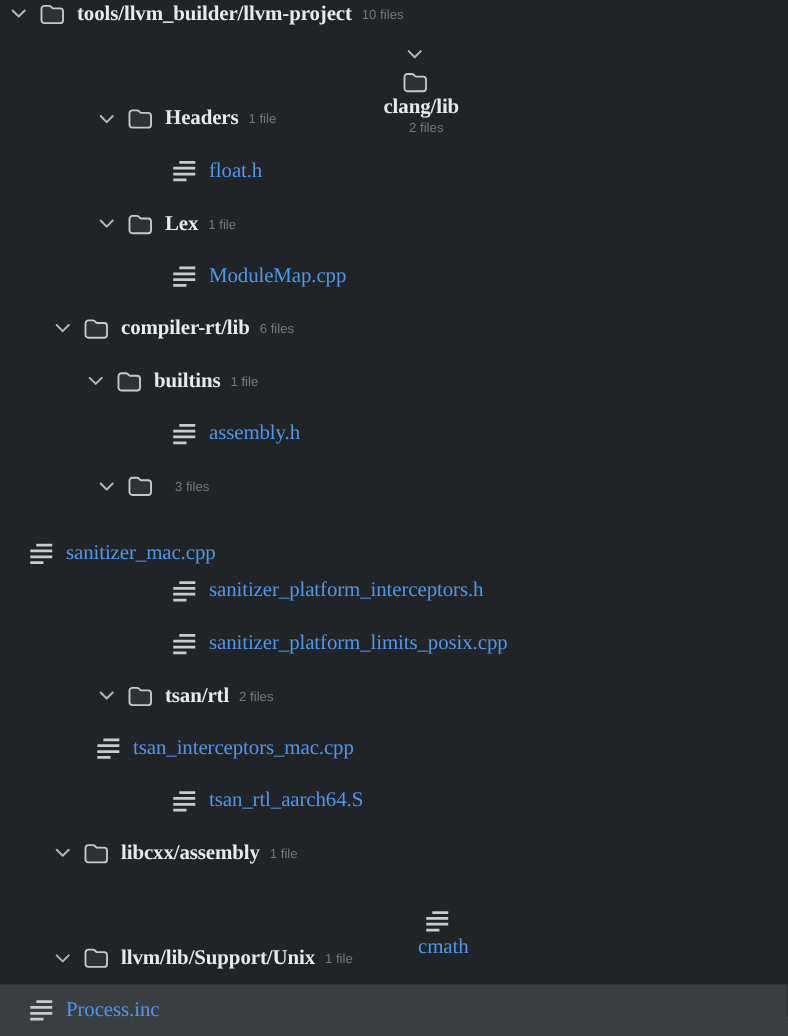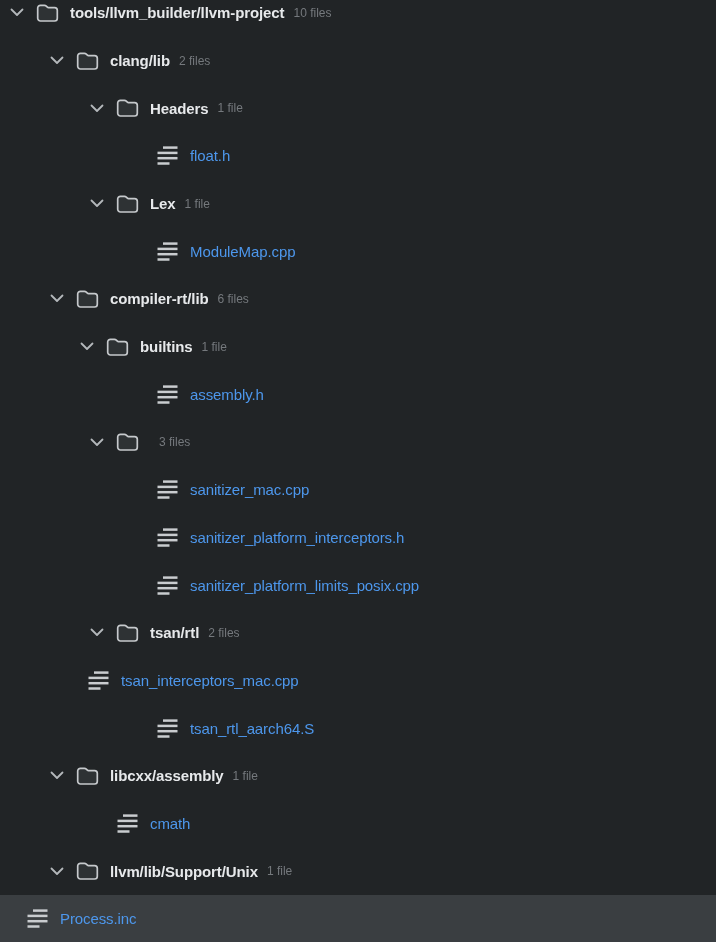--- a/index.html
+++ b/index.html
@@ -35,22 +35,23 @@
   }
   .icon{
     width:24px;
     flex:0 0 24px;
     display:inline-flex;
     align-items:center;
     justify-content:flex-start;
     margin-right:10px;
   }
   .label{
-    font-size:15px;
+    font-size:19px;
     letter-spacing:-0.1px;
+    font-family:Liberation Serif, serif;
   }
   .label.folder{color:var(--folder-text);font-weight:600;}
   .label.file{color:var(--file-text);font-weight:400;}
   .count{
     font-size:12px;
     color:var(--count-text);
     font-weight:400;
     margin-left:9px;
   }
 </style>
@@ -65,21 +66,21 @@
         </svg>
       </span>
       <span class="icon">
         <svg width="23" height="20" viewBox="0 0 23 20">
           <path d="M1.7 5 C1.7 3.5 2.9 2.3 4.4 2.3 h4 c0.7 0 1.4 0.3 1.9 0.8 l1.1 1.1 c0.3 0.3 0.6 0.4 1 0.4 h6.2 c1.5 0 2.7 1.2 2.7 2.7 v8 c0 1.5 -1.2 2.7 -2.7 2.7 h-14.2 c-1.5 0 -2.7 -1.2 -2.7 -2.7 z" fill="#2e3234" stroke="#c6c9cc" stroke-width="1.7" stroke-linejoin="round"></path>
         </svg>
       </span>
       <span class="label folder">tools/llvm_builder/llvm-project</span>
       <span class="count">10 files</span>
     </div>
-    <div class="row" style="padding-left: 50px;">
+    <div class="row" style="padding-left: 50px; flex-direction: column;">
       <span class="chev">
         <svg width="14" height="9" viewBox="0 0 14 9">
           <path d="M1.5 1.5 L7 7 L12.5 1.5" fill="none" stroke="#b4b8bb" stroke-width="1.8" stroke-linecap="round" stroke-linejoin="round"></path>
         </svg>
       </span>
       <span class="icon">
         <svg width="23" height="20" viewBox="0 0 23 20">
           <path d="M1.7 5 C1.7 3.5 2.9 2.3 4.4 2.3 h4 c0.7 0 1.4 0.3 1.9 0.8 l1.1 1.1 c0.3 0.3 0.6 0.4 1 0.4 h6.2 c1.5 0 2.7 1.2 2.7 2.7 v8 c0 1.5 -1.2 2.7 -2.7 2.7 h-14.2 c-1.5 0 -2.7 -1.2 -2.7 -2.7 z" fill="#2e3234" stroke="#c6c9cc" stroke-width="1.7" stroke-linejoin="round"></path>
         </svg>
       </span>
@@ -190,21 +191,21 @@
           <path d="M1.5 1.5 L7 7 L12.5 1.5" fill="none" stroke="#b4b8bb" stroke-width="1.8" stroke-linecap="round" stroke-linejoin="round"></path>
         </svg>
       </span>
       <span class="icon">
         <svg width="23" height="20" viewBox="0 0 23 20">
           <path d="M1.7 5 C1.7 3.5 2.9 2.3 4.4 2.3 h4 c0.7 0 1.4 0.3 1.9 0.8 l1.1 1.1 c0.3 0.3 0.6 0.4 1 0.4 h6.2 c1.5 0 2.7 1.2 2.7 2.7 v8 c0 1.5 -1.2 2.7 -2.7 2.7 h-14.2 c-1.5 0 -2.7 -1.2 -2.7 -2.7 z" fill="#2e3234" stroke="#c6c9cc" stroke-width="1.7" stroke-linejoin="round"></path>
         </svg>
       </span>
       <span class="count">3 files</span>
     </div>
-    <div class="row" style="padding-left: 130px;">
+    <div class="row" style=" align-items: flex-end;">
       <span class="chev"></span>
       <span class="icon">
         <svg width="23" height="21" viewBox="0 0 23 21">
           <g stroke="#c9cccf" stroke-width="2.5">
             <line x1="7" y1="2.6" x2="21.5" y2="2.6"></line>
             <line x1="1.5" y1="7.9" x2="21.5" y2="7.9"></line>
             <line x1="1.5" y1="13.2" x2="21.5" y2="13.2"></line>
             <line x1="1.5" y1="18.5" x2="13.5" y2="18.5"></line>
           </g>
         </svg>
@@ -288,21 +289,21 @@
         </svg>
       </span>
       <span class="icon">
         <svg width="23" height="20" viewBox="0 0 23 20">
           <path d="M1.7 5 C1.7 3.5 2.9 2.3 4.4 2.3 h4 c0.7 0 1.4 0.3 1.9 0.8 l1.1 1.1 c0.3 0.3 0.6 0.4 1 0.4 h6.2 c1.5 0 2.7 1.2 2.7 2.7 v8 c0 1.5 -1.2 2.7 -2.7 2.7 h-14.2 c-1.5 0 -2.7 -1.2 -2.7 -2.7 z" fill="#2e3234" stroke="#c6c9cc" stroke-width="1.7" stroke-linejoin="round"></path>
         </svg>
       </span>
       <span class="label folder">libcxx/assembly</span>
       <span class="count">1 file</span>
     </div>
-    <div class="row" style="padding-left: 90px;">
+    <div class="row" style="padding-left: 90px; flex-direction: column;">
       <span class="chev"></span>
       <span class="icon">
         <svg width="23" height="21" viewBox="0 0 23 21">
           <g stroke="#c9cccf" stroke-width="2.5">
             <line x1="7" y1="2.6" x2="21.5" y2="2.6"></line>
             <line x1="1.5" y1="7.9" x2="21.5" y2="7.9"></line>
             <line x1="1.5" y1="13.2" x2="21.5" y2="13.2"></line>
             <line x1="1.5" y1="18.5" x2="13.5" y2="18.5"></line>
           </g>
         </svg>

